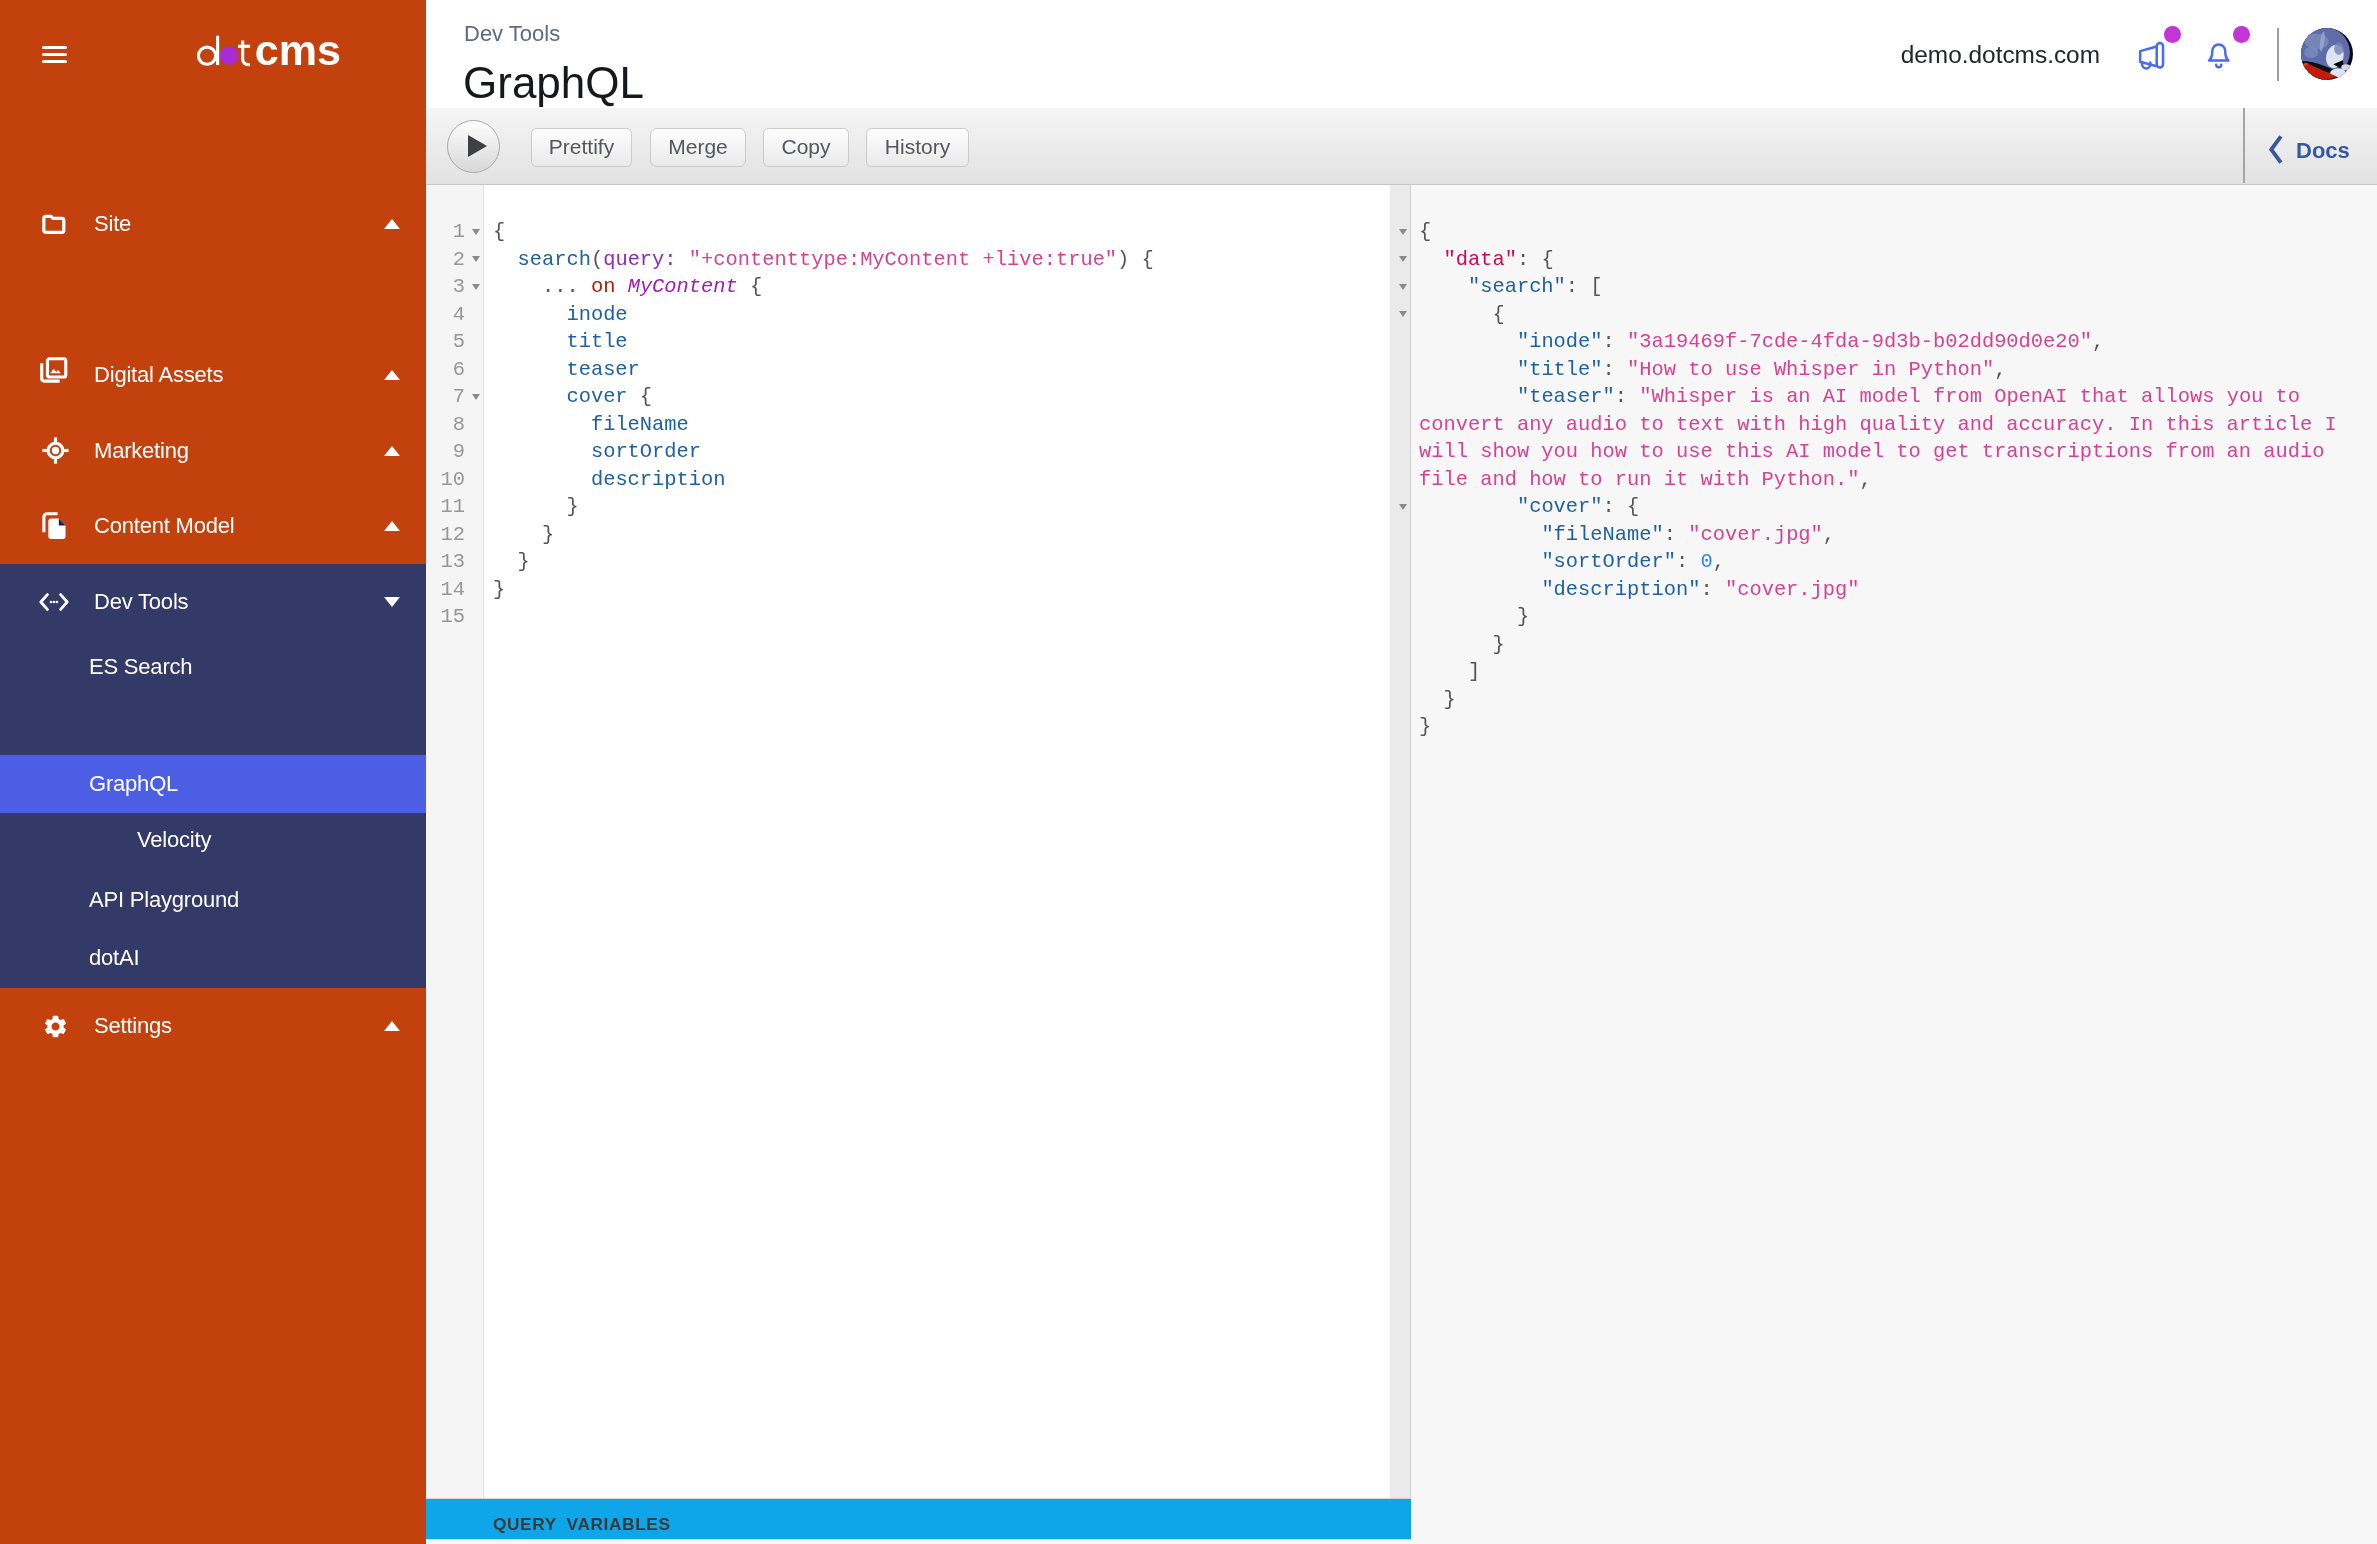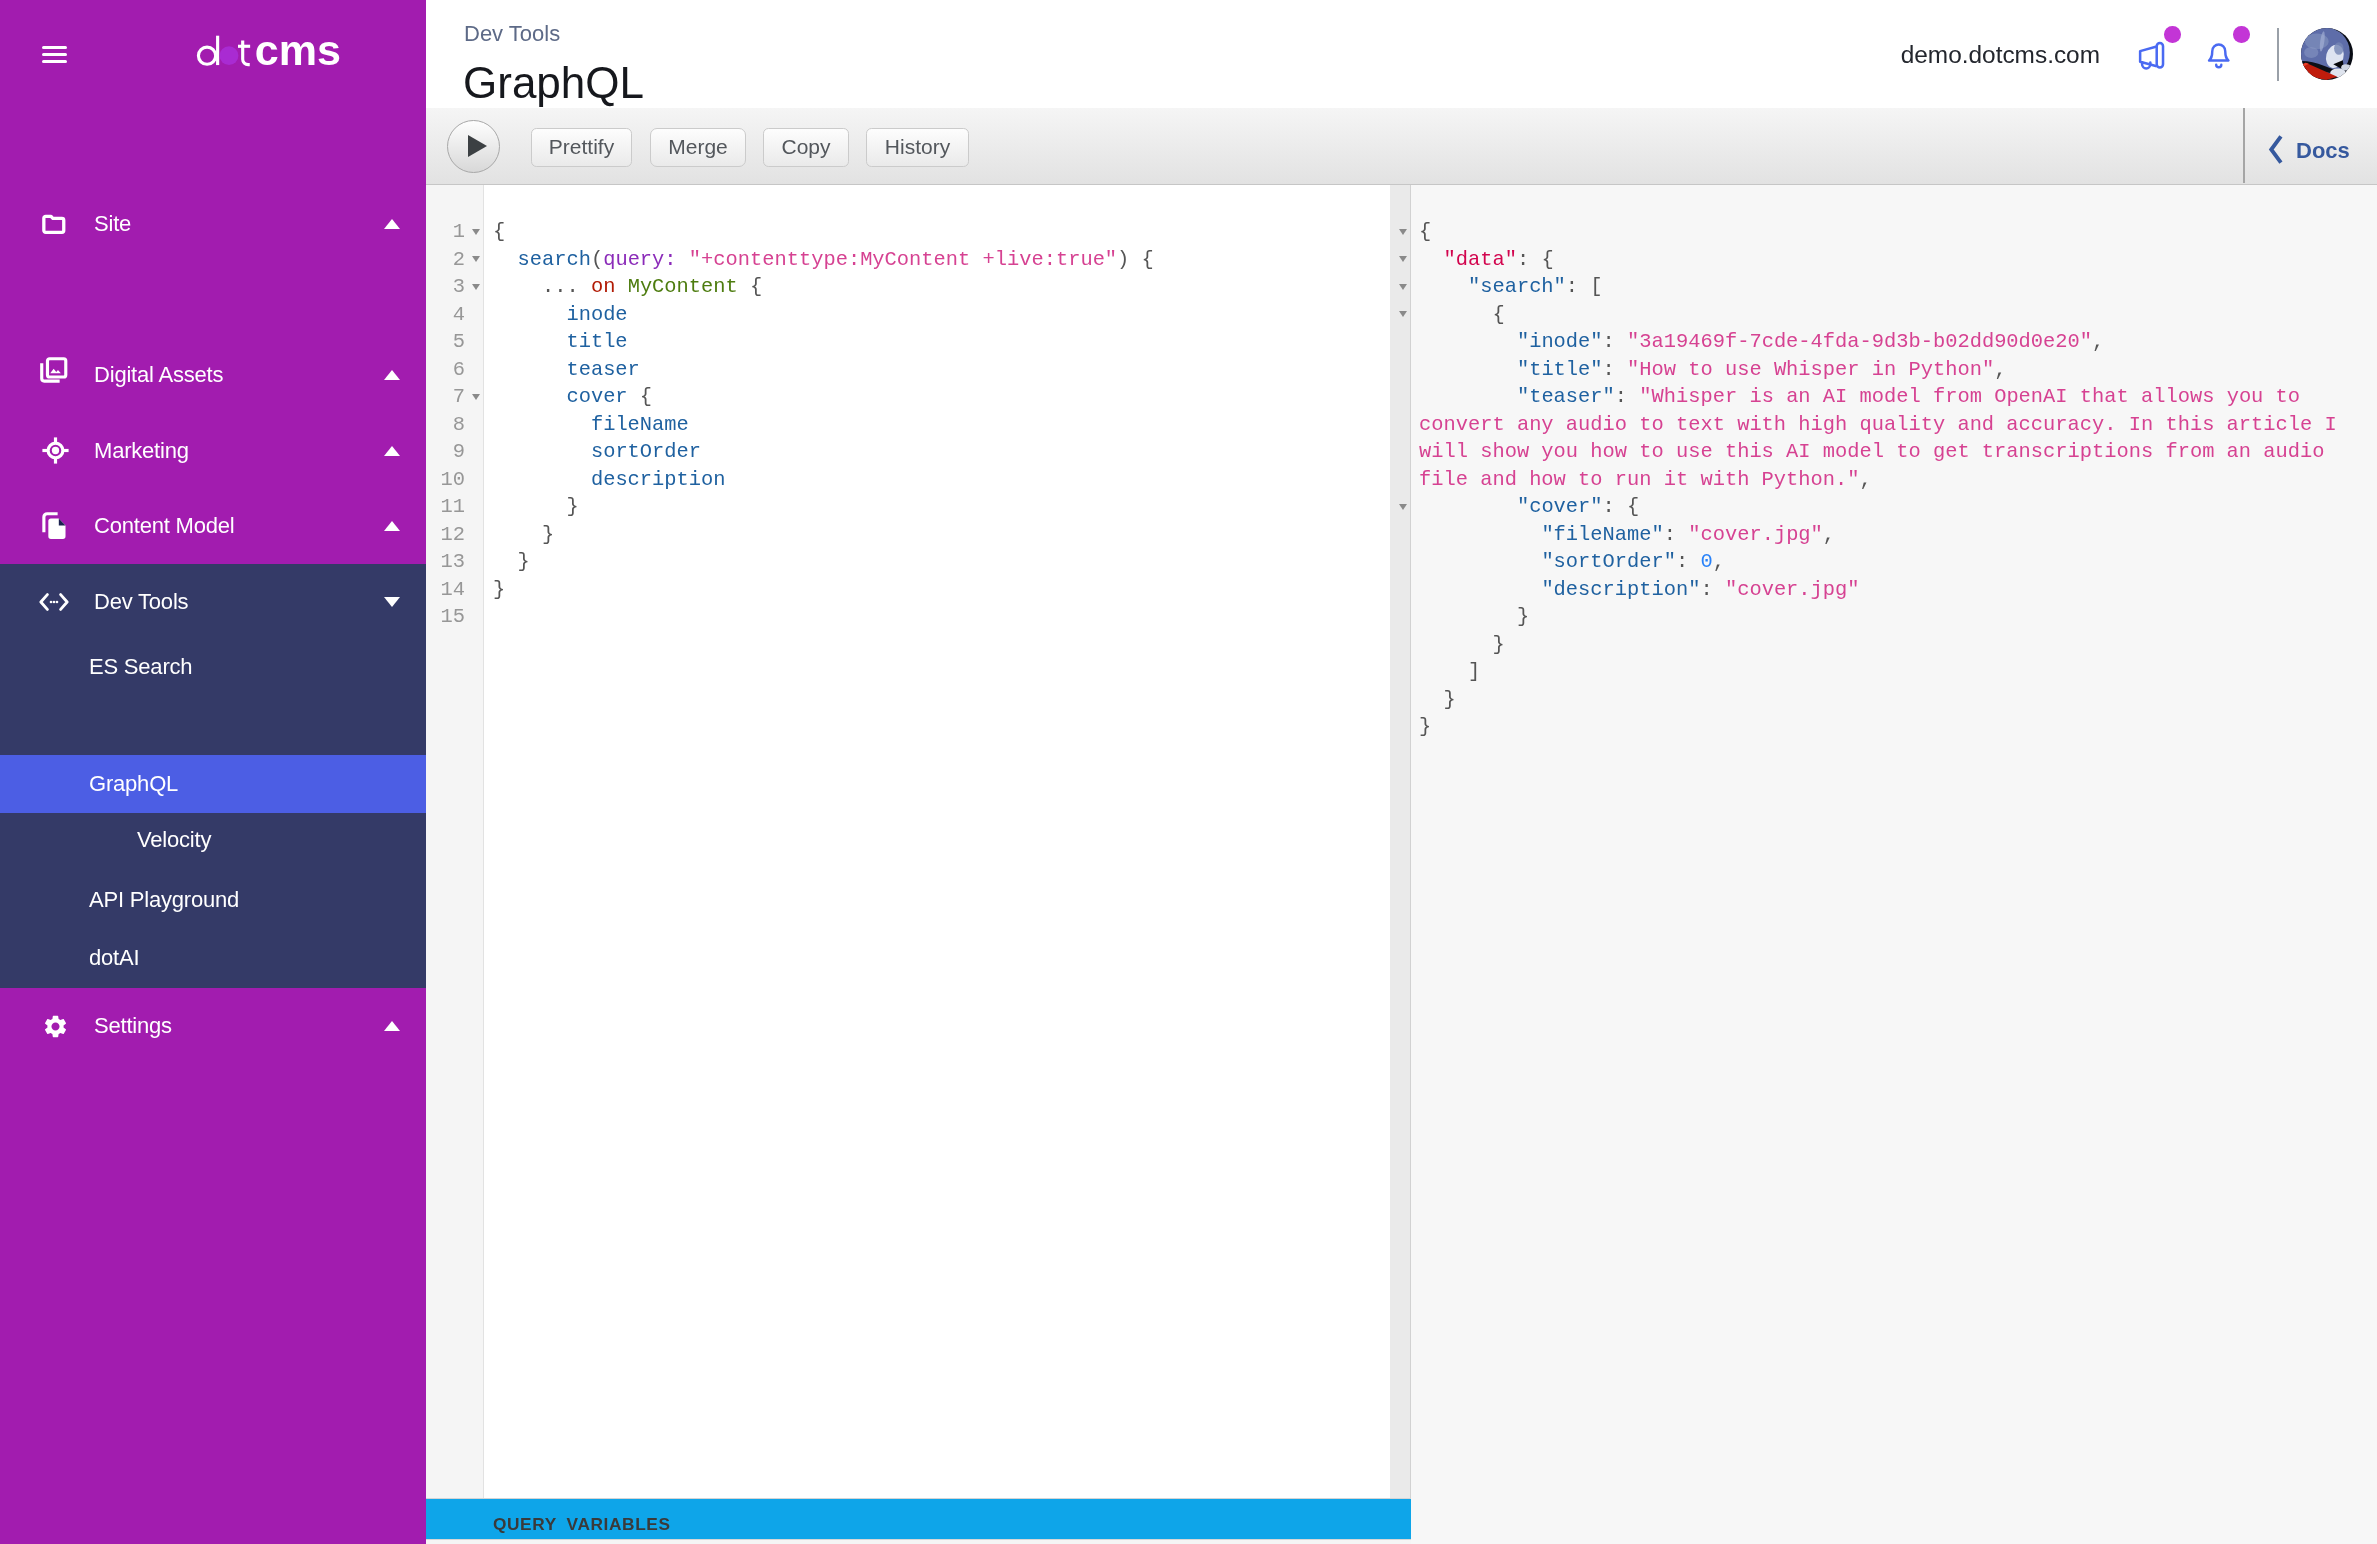--- a/index.html
+++ b/index.html
@@ -2,21 +2,21 @@
 <html style="font-size:12.6px"><head>
 <meta charset="utf-8">
 <style>
   * { margin:0; padding:0; box-sizing:border-box; }
   html,body { width:2377px; height:1544px; overflow:hidden; background:#fff;
     font-family:"Liberation Sans", sans-serif; }
   .abs { position:absolute; }
 
   
   #sidebar { position:absolute; left:0; top:0; width:426px; height:1544px;
-    background:#a21caf; z-index:5; }
+    background:#c2410c; z-index:5; }
   #devsection { position:absolute; left:0; top:564px; width:426px; height:424px;
     background:#343a67; }
   #gqlhl { position:absolute; left:0; top:755px; width:426px; height:58px;
     background:#4c5ee4; }
   .mi { position:absolute; left:0; width:426px; height:75px; }
   .mi > span { position:absolute; left:94px; top:0; line-height:75px;
     color:#fff; font-size:22px; letter-spacing:-0.2px; }
   .mi svg { position:absolute; left:42px; top:25px; }
   .sub { position:absolute; left:89px; width:330px; height:58px;
     line-height:58px; color:#fff; font-size:22px; letter-spacing:-0.2px; }
@@ -74,21 +74,21 @@
     border-left:4.3px solid transparent; border-right:4.3px solid transparent;
     border-top:6.3px solid #8a8a8a; }
   #varbar { position:absolute; left:426px; top:1498px; width:985px; height:46px;
     background:#0ea5e9; border-top:1.6px solid #d4d4d4; z-index:3;text-decoration:underline; }
   #varbar span { position:absolute; left:67px; top:15px; font-size:17.3px;
     font-weight:bold; letter-spacing:0.6px; word-spacing:4.7px; color:#3a3a3a; }
   .k { color:#1F61A0; }
   .a { color:#8B2BB9; }
   .s { color:#D64292; }
   .w { color:#B11A04; }
-  .t { color:#4d7c0f; }
+  .t { color:#a21caf;font-style:italic; }
   .d { color:#D2054E; }
   .n { color:#2882F9; }
 </style>
 </head>
 <body>
 
 <div id="header"></div>
 <div id="crumb">Dev Tools</div>
 <div id="title">GraphQL</div>
 <div id="host">demo.dotcms.com</div>

